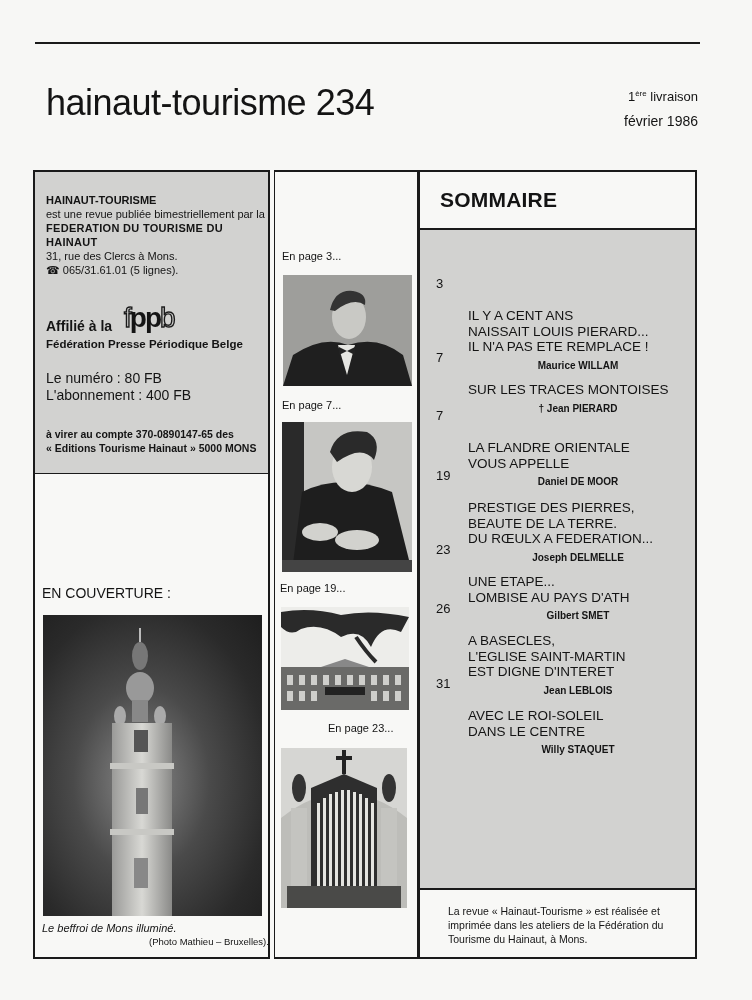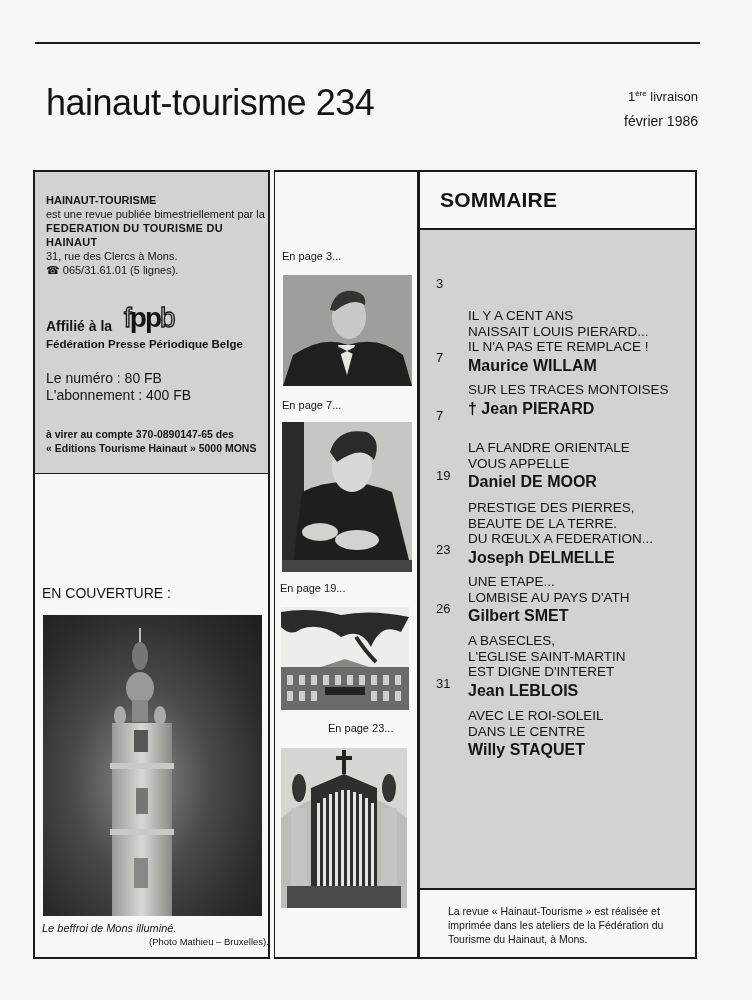--- a/index.html
+++ b/index.html
@@ -59,21 +59,21 @@
   .cover-credit { left: 149px; top: 936px; font-size: 9.5px; }
 
   
   .mid-label { font-size: 11px; }
   .photo { background: #555; overflow: hidden; }
 
   
   .item { left: 436px; width: 250px; }
   .item .num { position: absolute; left: 0; top: 0; width: 30px; font-size: 13px; }
   .item .title { position: absolute; left: 32px; top: 0; font-size: 13.5px; line-height: 15.5px; width: 220px; margin-top: 32px; }
-  .item .author { font-size: 16px; font-weight: 700; margin-top: 3px; }
+  .item .author { font-size: 10px; font-weight: 700; margin-top: 3px; text-align: center; }
 
   .footer-note { left: 448px; top: 904px; width: 230px; font-size: 10.5px; line-height: 14px; }
 </style>
 </head>
 <body>
 
 <div class="abs top-rule"></div>
 <div class="abs masthead">hainaut-tourisme 234</div>
 <div class="abs issue-meta">
   <div class="ord"><span>1</span><sup>ère</sup> <span>livraison</span></div>

